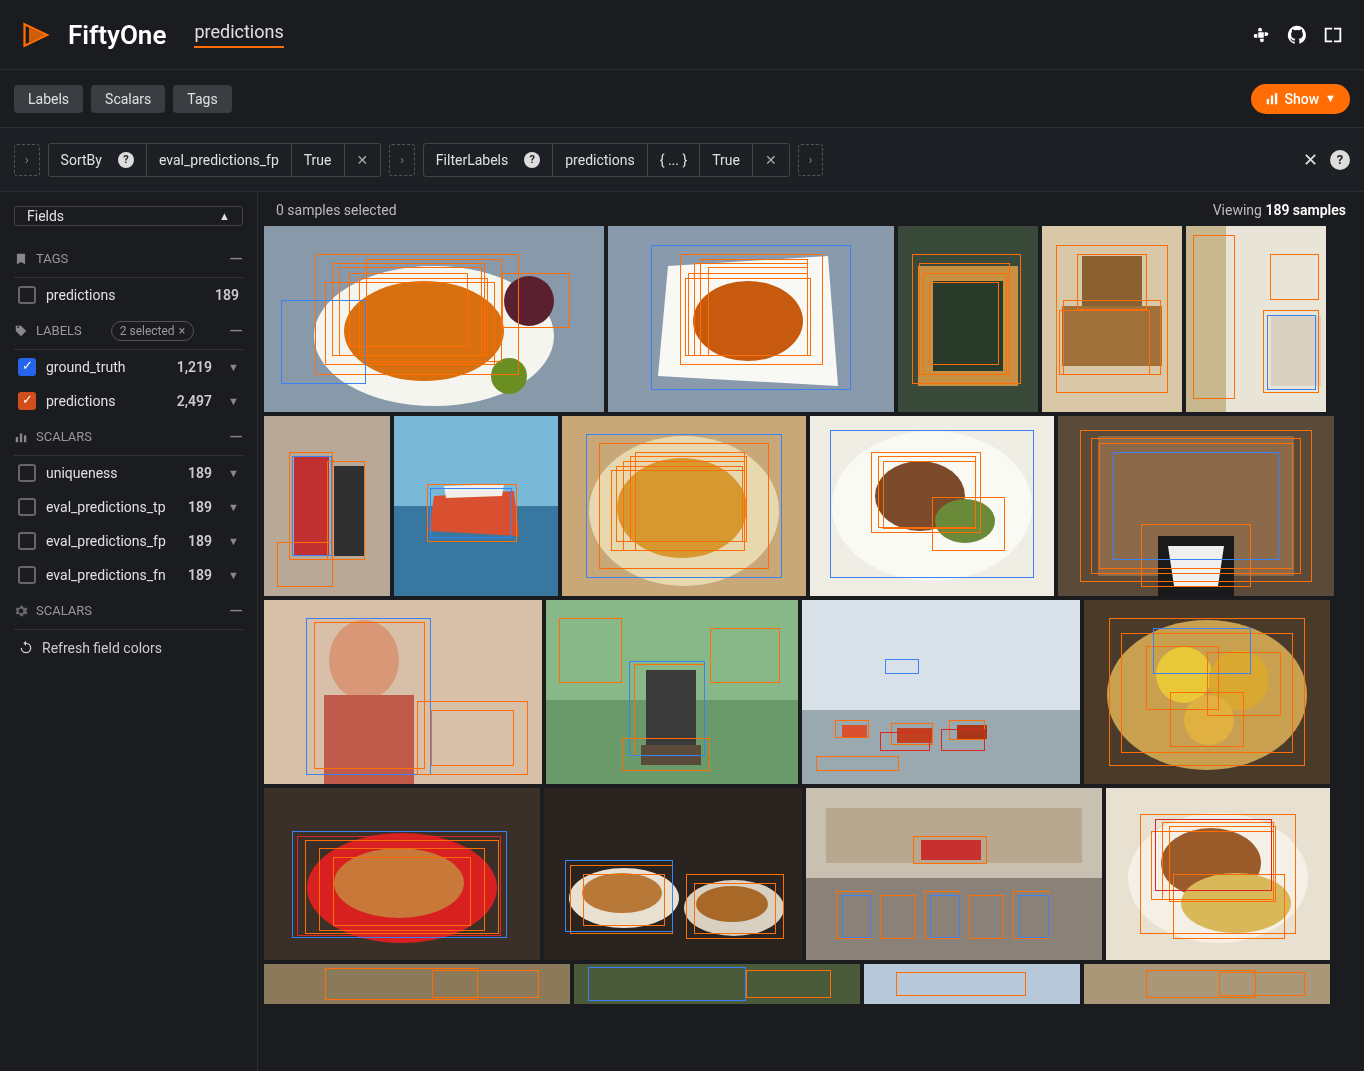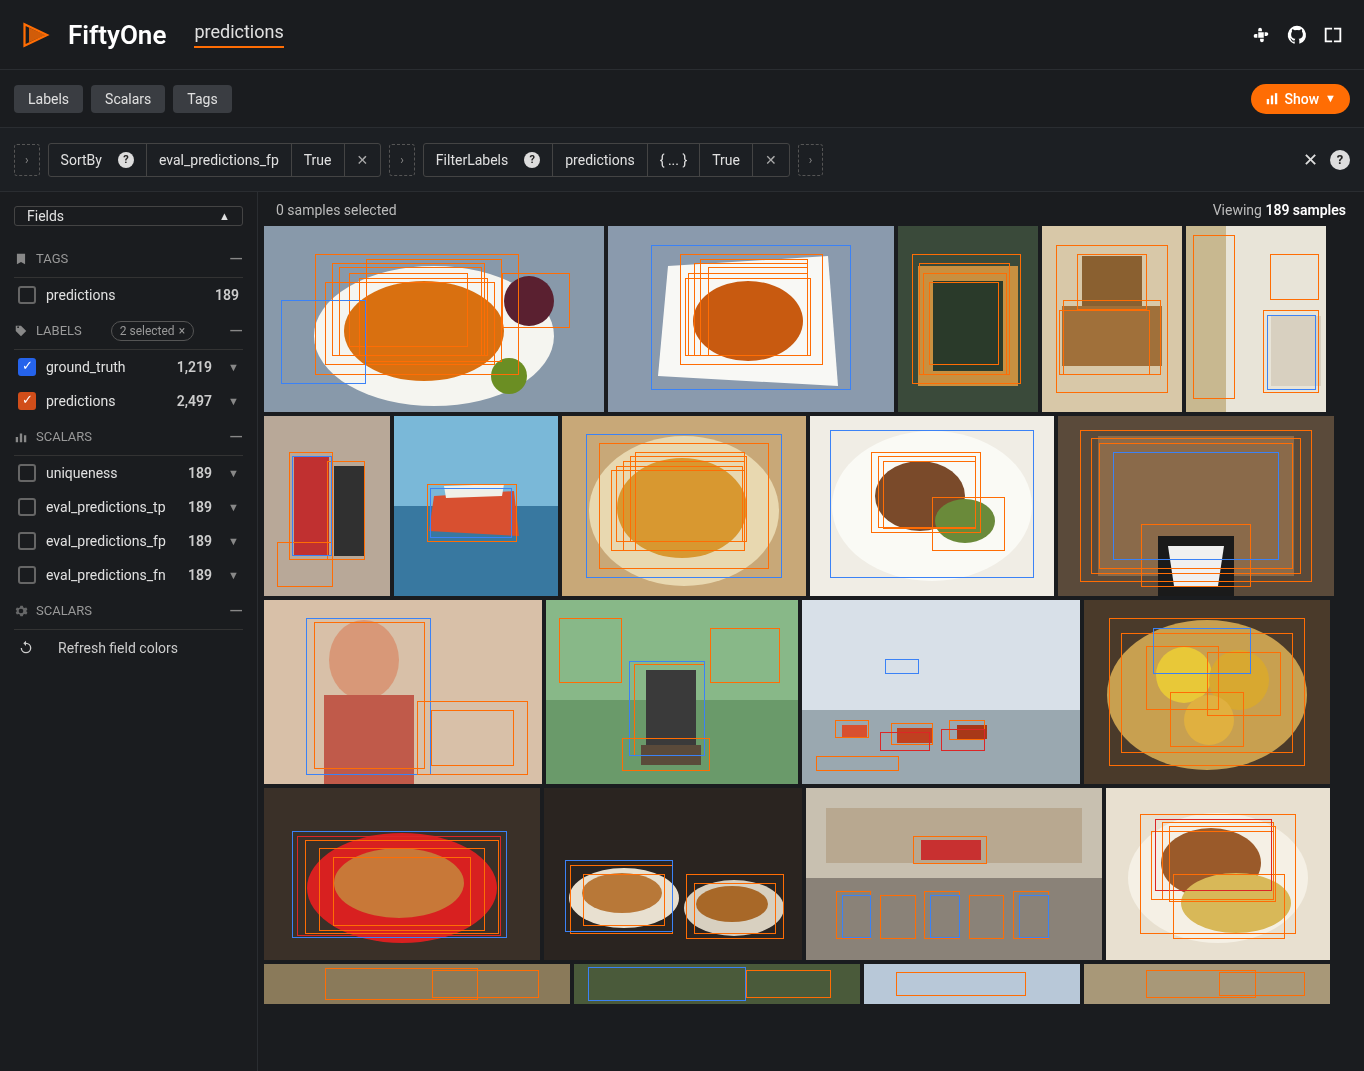--- a/index.html
+++ b/index.html
@@ -164,21 +164,21 @@
 }
 .checkbox.checked-blue { background: #2563eb; border-color: #2563eb; position: relative; }
 .checkbox.checked-orange { background: #d14e1a; border-color: #d14e1a; position: relative; }
 .checkbox.checked-blue::after, .checkbox.checked-orange::after {
   content: "✓"; color: #fff; position: absolute; top: -2px; left: 2px; font-size: 13px;
 }
 .field-label { flex: 1; }
 .field-count { color: #ccc; font-weight: 600; }
 .field-caret { color: #888; cursor: pointer; font-size: 11px; margin-left: 6px; }
 .refresh-row {
-  display: flex; align-items: center; gap: 24px;
+  display: flex; align-items: center; gap: 8px;
   padding: 10px 4px; color: #ccc; cursor: pointer;
 }
 
 
 .content { flex: 1; display: flex; flex-direction: column; overflow: hidden; }
 .content-header {
   display: flex;
   justify-content: space-between;
   padding: 10px 18px 8px;
   font-size: 14px;

